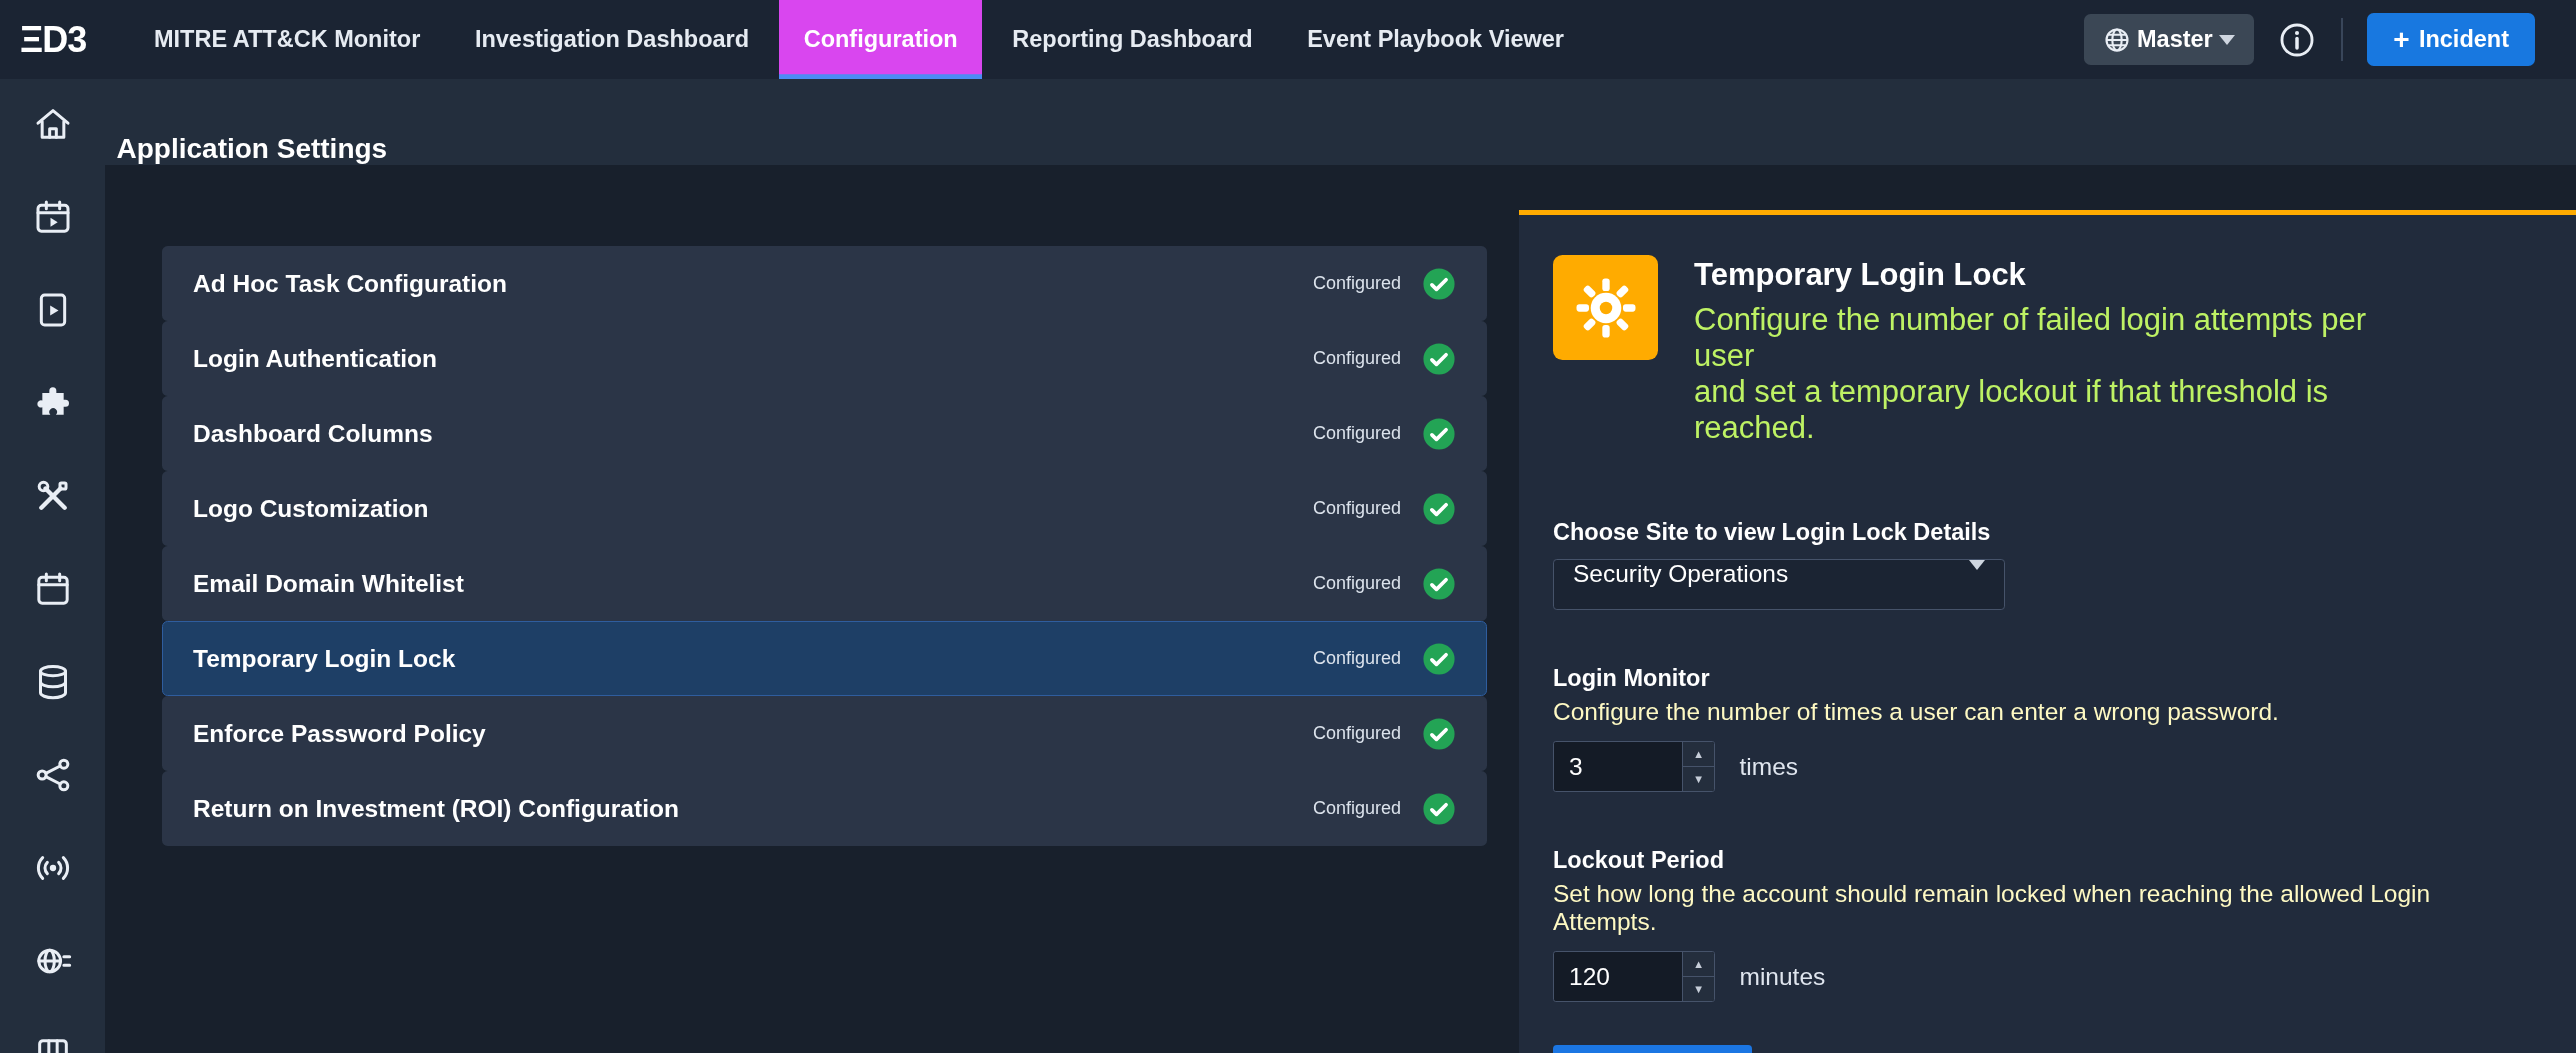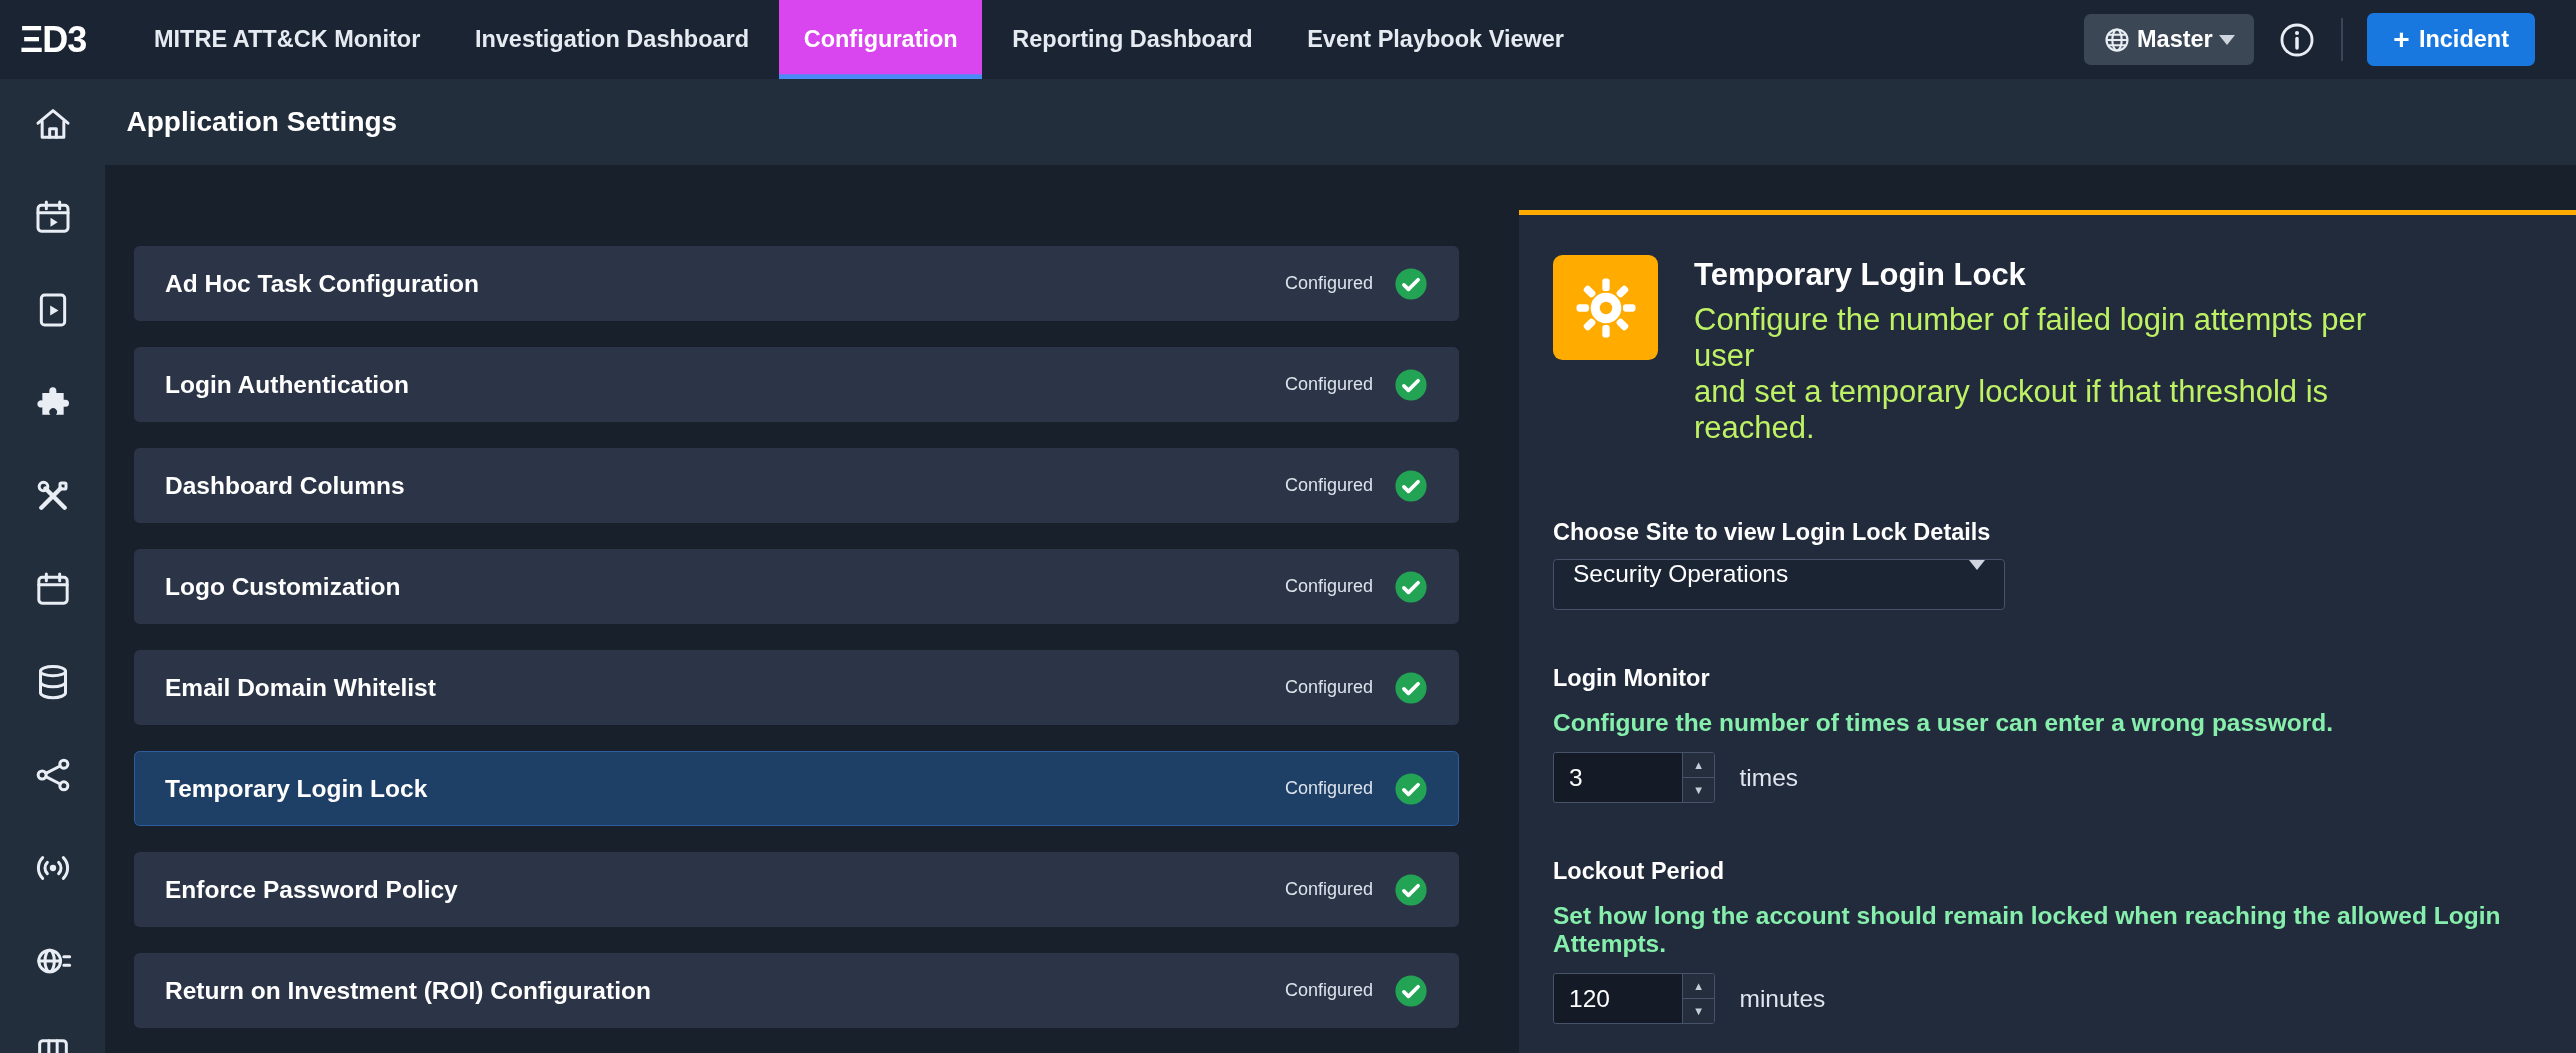--- a/index.html
+++ b/index.html
@@ -18,52 +18,52 @@
   .master-pill { background:#3b4755; border-radius:6.6px; height:51px; padding:0 19px;
     display:flex; align-items:center; gap:6px; cursor:pointer; }
   .master-pill .label { color:#fff; font-size:23.5px; font-weight:700; }
   .divider { width:1.9px; height:43px; background:#39465a; }
   .incident-btn { background:#1878e0; border:none; border-radius:6.6px; height:53px;
     padding:0 26px; color:#fff; font-size:23.5px; font-weight:700; display:flex;
     align-items:center; gap:9.4px; cursor:pointer; font-family:inherit; }
   .incident-btn .plus { font-size:28px; font-weight:700; line-height:1; }
 
   
-  .page-header { position:absolute; top:79px; left:102px; right:0; height:86px;
-    background:#232e3d; display:flex; align-items:center; padding-left:24.5px; }
+  .page-header { position:absolute; top:79px; left:92px; right:0; height:86px;
+    background:#232e3d; display:flex; align-items:flex-end; padding-left:24.5px; }
   .page-title { color:#fff; font-size:28px; font-weight:700; }
   .sidebar { position:absolute; top:79px; left:0; width:105px; bottom:0; background:#232e3d;
     display:flex; flex-direction:column; align-items:center; padding-top:24.5px; gap:53px; }
   .side-icon { width:41px; height:41px; display:flex; align-items:center; justify-content:center; cursor:pointer; }
   .side-icon svg { width:40px; height:40px; }
 
   
   .content { position:absolute; top:165px; left:105px; right:0; bottom:0; background:#18202c; }
 
-  .settings-list { position:absolute; left:134px; top:246px; width:1325px;
-    display:flex; flex-direction:column; gap:26px; }
+  .settings-list { position:absolute; left:162px; top:246px; width:1325px;
+    display:flex; flex-direction:column; }
   .settings-row { height:75px; background:#2b3547; border-radius:5.6px; display:flex;
     align-items:center; padding:0 30px; cursor:pointer; border:0.9px solid transparent; }
   .settings-row.selected { background:#1e3f66; border:0.9px solid #2f5d9e; }
   .row-label { color:#fff; font-size:24.5px; font-weight:700; flex:1; }
   .row-status { color:#dce3ec; font-size:18px; margin-right:21px; }
   .check { width:34px; height:34px; flex:none; }
 
   
   .details { position:absolute; left:1519px; top:210px; width:1057px; bottom:0;
     background:#212b3c; border-top:5.6px solid #ffab00; padding:40px 38px 0 34px; }
   .details-head { display:flex; gap:36px; }
   .gear-tile { width:105px; height:105px; border-radius:9.4px; background:#ffab00;
     display:flex; align-items:center; justify-content:center; flex:none; }
   .gear-tile svg { width:68px; height:68px; }
   .details-title { color:#fff; font-size:31px; font-weight:700; margin-top:1.9px; }
   .details-desc { color:#bef264; font-size:31px; line-height:36px; margin-top:9.4px; max-width:734px; }
 
   .field-label { color:#fff; font-size:23.5px; font-weight:700; }
-  .field-desc { color:#86efac; font-size:24.5px; margin-top:17px;font-weight:bold; }
+  .field-desc { color:#fef9c3; font-size:24.5px; margin-top:6px; }
 
   .site-label { margin-top:73px; }
   .site-select { margin-top:13px; width:452px; height:51px; background:#1b2433;
     border:0.9px solid #46536a; border-radius:3.8px; display:flex; align-items:flex-start;
     padding:0 19px; cursor:pointer; }
   .site-select .value { color:#fff; font-size:24.5px; flex:1; }
   .caret { width:0; height:0; border-left:8.5px solid transparent; border-right:8.5px solid transparent;
     border-top:10.3px solid #cfd6e0; }
 
   .section-label { margin-top:55px; }

